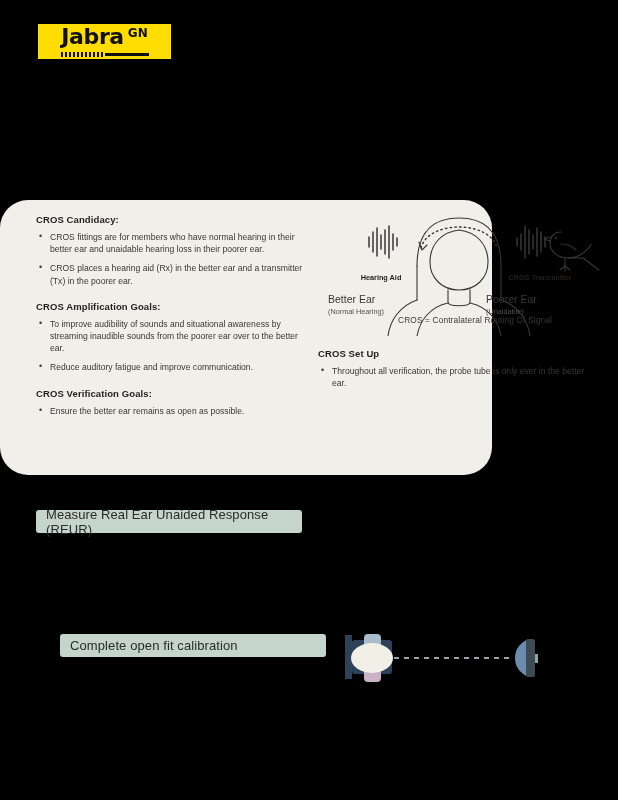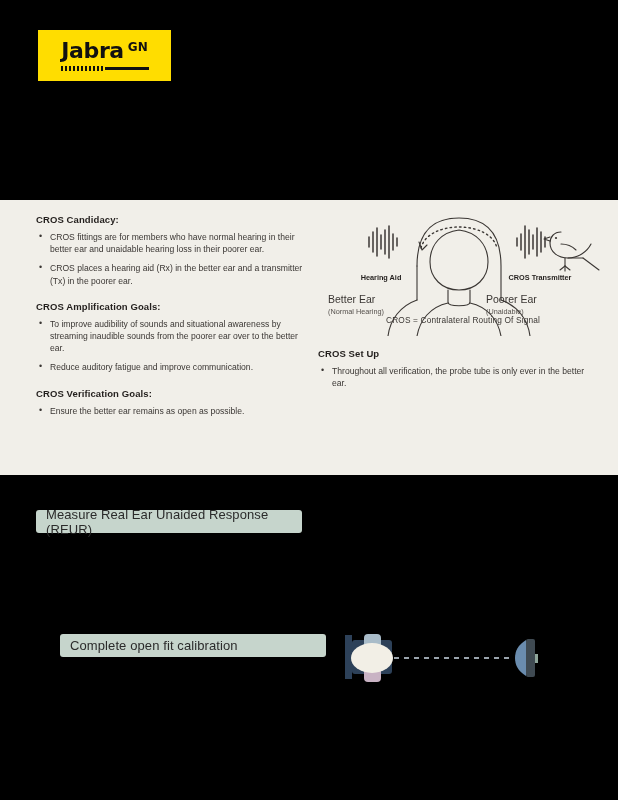--- a/index.html
+++ b/index.html
@@ -6,22 +6,22 @@
   html,body{ background:#000; }
   body{
     width:618px; height:800px;
     font-family:"Liberation Sans", sans-serif;
     position:relative; overflow:hidden;
     color:#2b2b2b;
   }
 
   
   #logo-block{
-    position:absolute; left:38px; top:30px;
-    width:133px; height:51px;
+    position:absolute; left:38px; top:24px;
+    width:133px; height:35px;
     background:#FFDD00;
     display:flex; flex-direction:column;
     align-items:center; justify-content:center;
   }
   #logo-row{ display:flex; align-items:flex-start; gap:4px; }
   #logo-word{
     font-family:"DejaVu Sans", sans-serif;
     font-weight:700; font-size:22px; letter-spacing:-0.4px;
     color:#111; line-height:1;
   }
@@ -34,22 +34,23 @@
     width:88px; height:6px; margin-top:4px;
     display:flex; align-items:center;
   }
   #logo-dots{ display:flex; gap:2px; }
   #logo-dots i{ display:block; width:2px; height:5px; background:#111; }
   #logo-bar{ flex:1; height:2.5px; background:#111; margin-left:2px; }
 
   
   #content-band{
     position:absolute; left:0; top:200px;
-    width:618px; height:275px;
+    width:492px; height:275px;
     background:#F1EFE9;
+    border-radius:28px;
   }
 
   #col-left{
     position:absolute; left:36px; top:14px; width:275px;
   }
   #col-right{
     position:absolute; left:318px; top:0px; width:282px;
   }
 
   h3.sect{
@@ -64,21 +65,21 @@
   ul.bul li:before{
     content:"•"; position:absolute; left:3px; top:-1px;
     font-size:9px; color:#3a3633;
   }
   ul.bul li:last-child{ margin-bottom:0; }
 
   
   #illus{ position:absolute; left:0; top:4px; width:282px; height:132px; }
   #illus svg{ display:block; }
   #cros-caption{
-    position:absolute; left:4px; top:115px; width:282px;
+    position:absolute; left:16px; top:115px; width:282px;
     text-align:center; font-size:8.3px; color:#3a3633;
     letter-spacing:0.15px;
   }
   #setup-block{ position:absolute; left:0; top:148px; width:282px; }
 
   
   .pill{
     position:absolute; left:36px;
     width:266px; height:23px;
     background:#C6D5CC;

